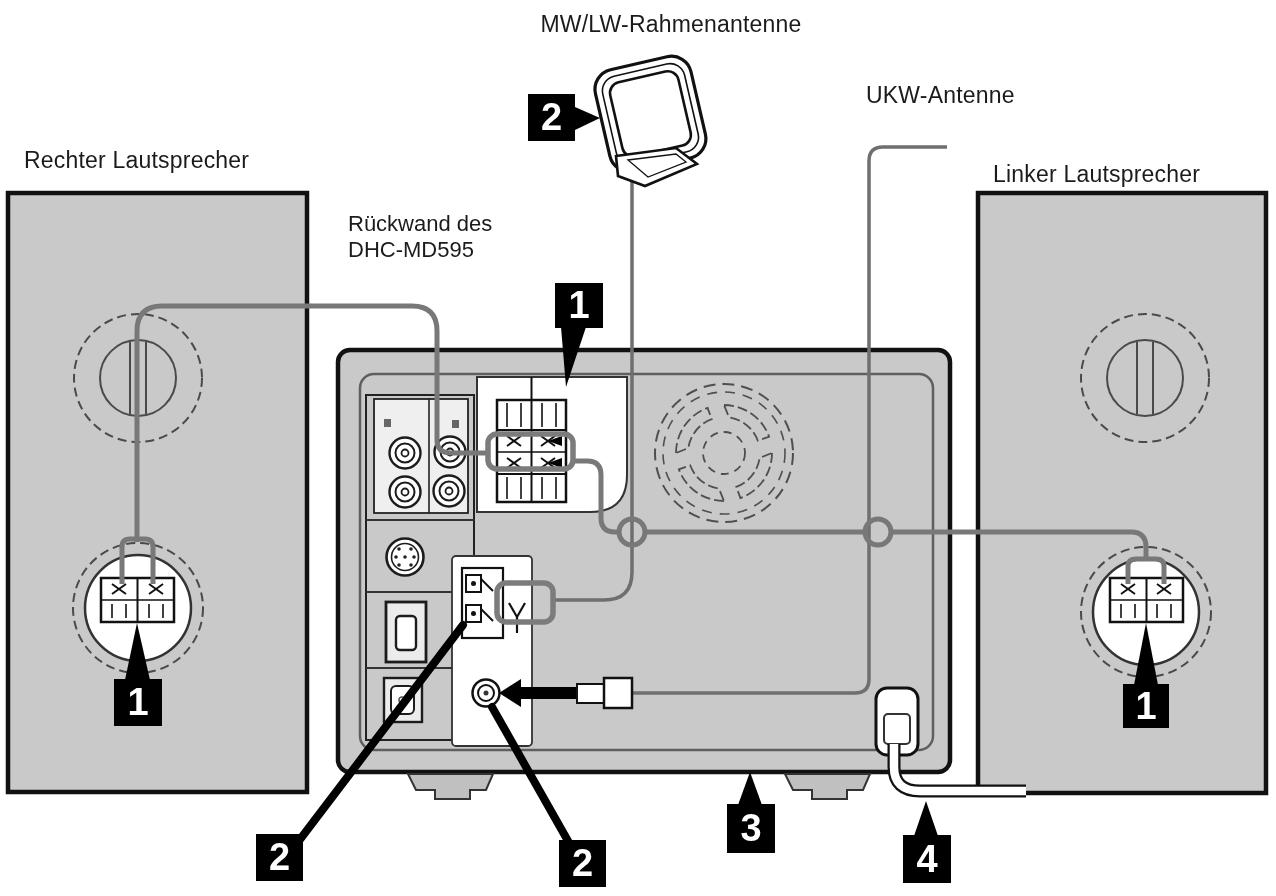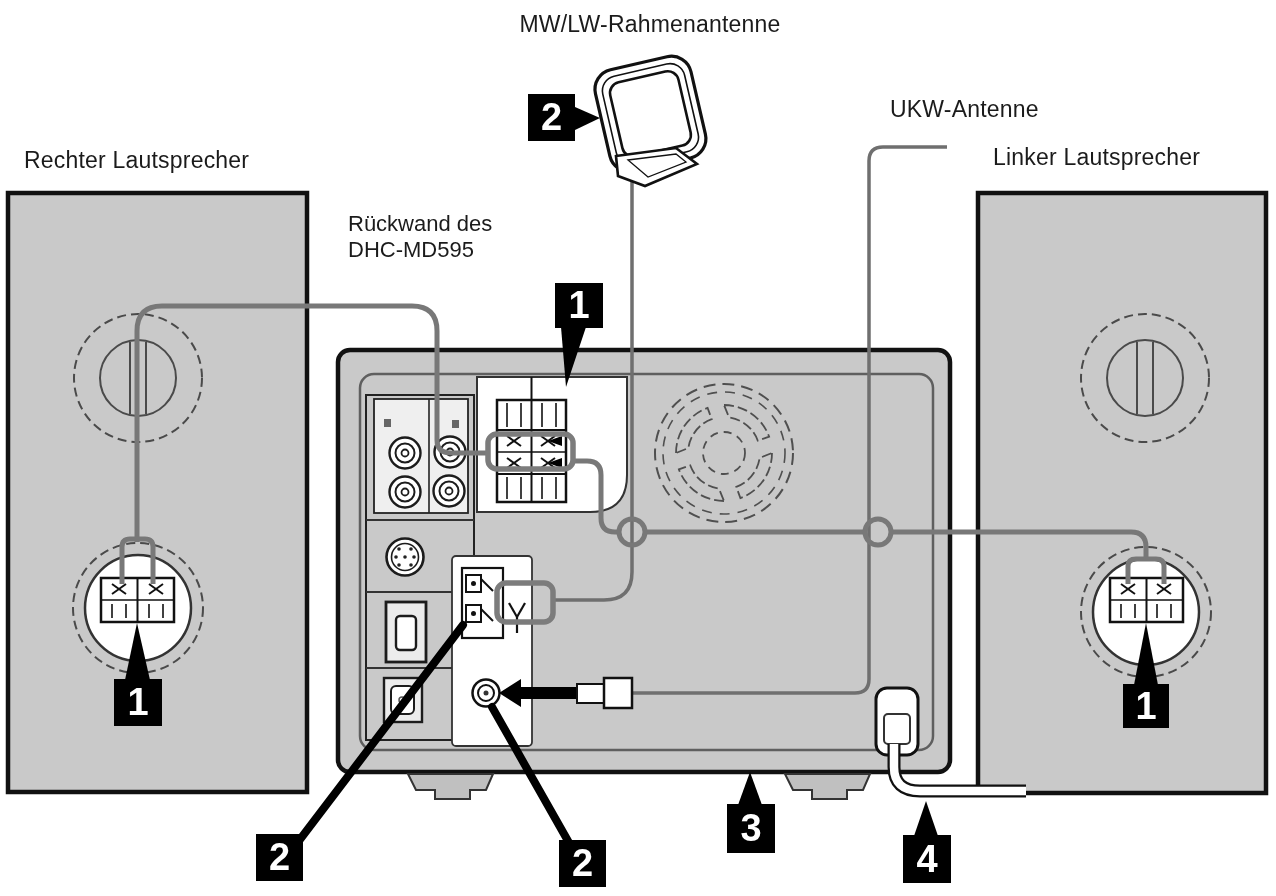--- a/index.html
+++ b/index.html
@@ -267,24 +267,24 @@
     <polygon points="1134,685 1158,685 1146,623"></polygon>
     <polygon points="738,805 762,805 750,772"></polygon>
     <polygon points="914,836 938,836 926,801"></polygon>
   </g>
   <g stroke="#000" stroke-width="8" stroke-linecap="round">
     <line x1="463" y1="625" x2="295" y2="846"></line>
     <line x1="492" y1="707" x2="572" y2="848"></line>
   </g>
 </svg>
 
-<div class="lbl center" style="left:474px;top:11px;width:352px;">MW/LW-Rahmenantenne</div>
-<div class="lbl" style="left:866px;top:96px;margin-left:24px;">UKW-Antenne</div>
+<div class="lbl center" style="left:495px;top:11px;width:352px;">MW/LW-Rahmenantenne</div>
+<div class="lbl" style="left:866px;top:82px;">UKW-Antenne</div>
 <div class="lbl" style="left:24px;top:147px;">Rechter Lautsprecher</div>
-<div class="lbl" style="left:993px;top:144px;">Linker Lautsprecher</div>
+<div class="lbl" style="left:993px;top:161px;">Linker Lautsprecher</div>
 <div class="lbl2" style="left:348px;top:211px;">
   <div>Rückwand des</div>
   <div>DHC-MD595</div>
 </div>
 
 <div class="callout" style="left:528px;top:94px;width:47px;height:47px;">2</div>
 <div class="callout" style="left:555px;top:283px;width:48px;height:45px;">1</div>
 <div class="callout" style="left:114px;top:679px;width:48px;height:47px;">1</div>
 <div class="callout" style="left:1123px;top:684px;width:46px;height:44px;">1</div>
 <div class="callout" style="left:256px;top:834px;width:47px;height:47px;">2</div>

